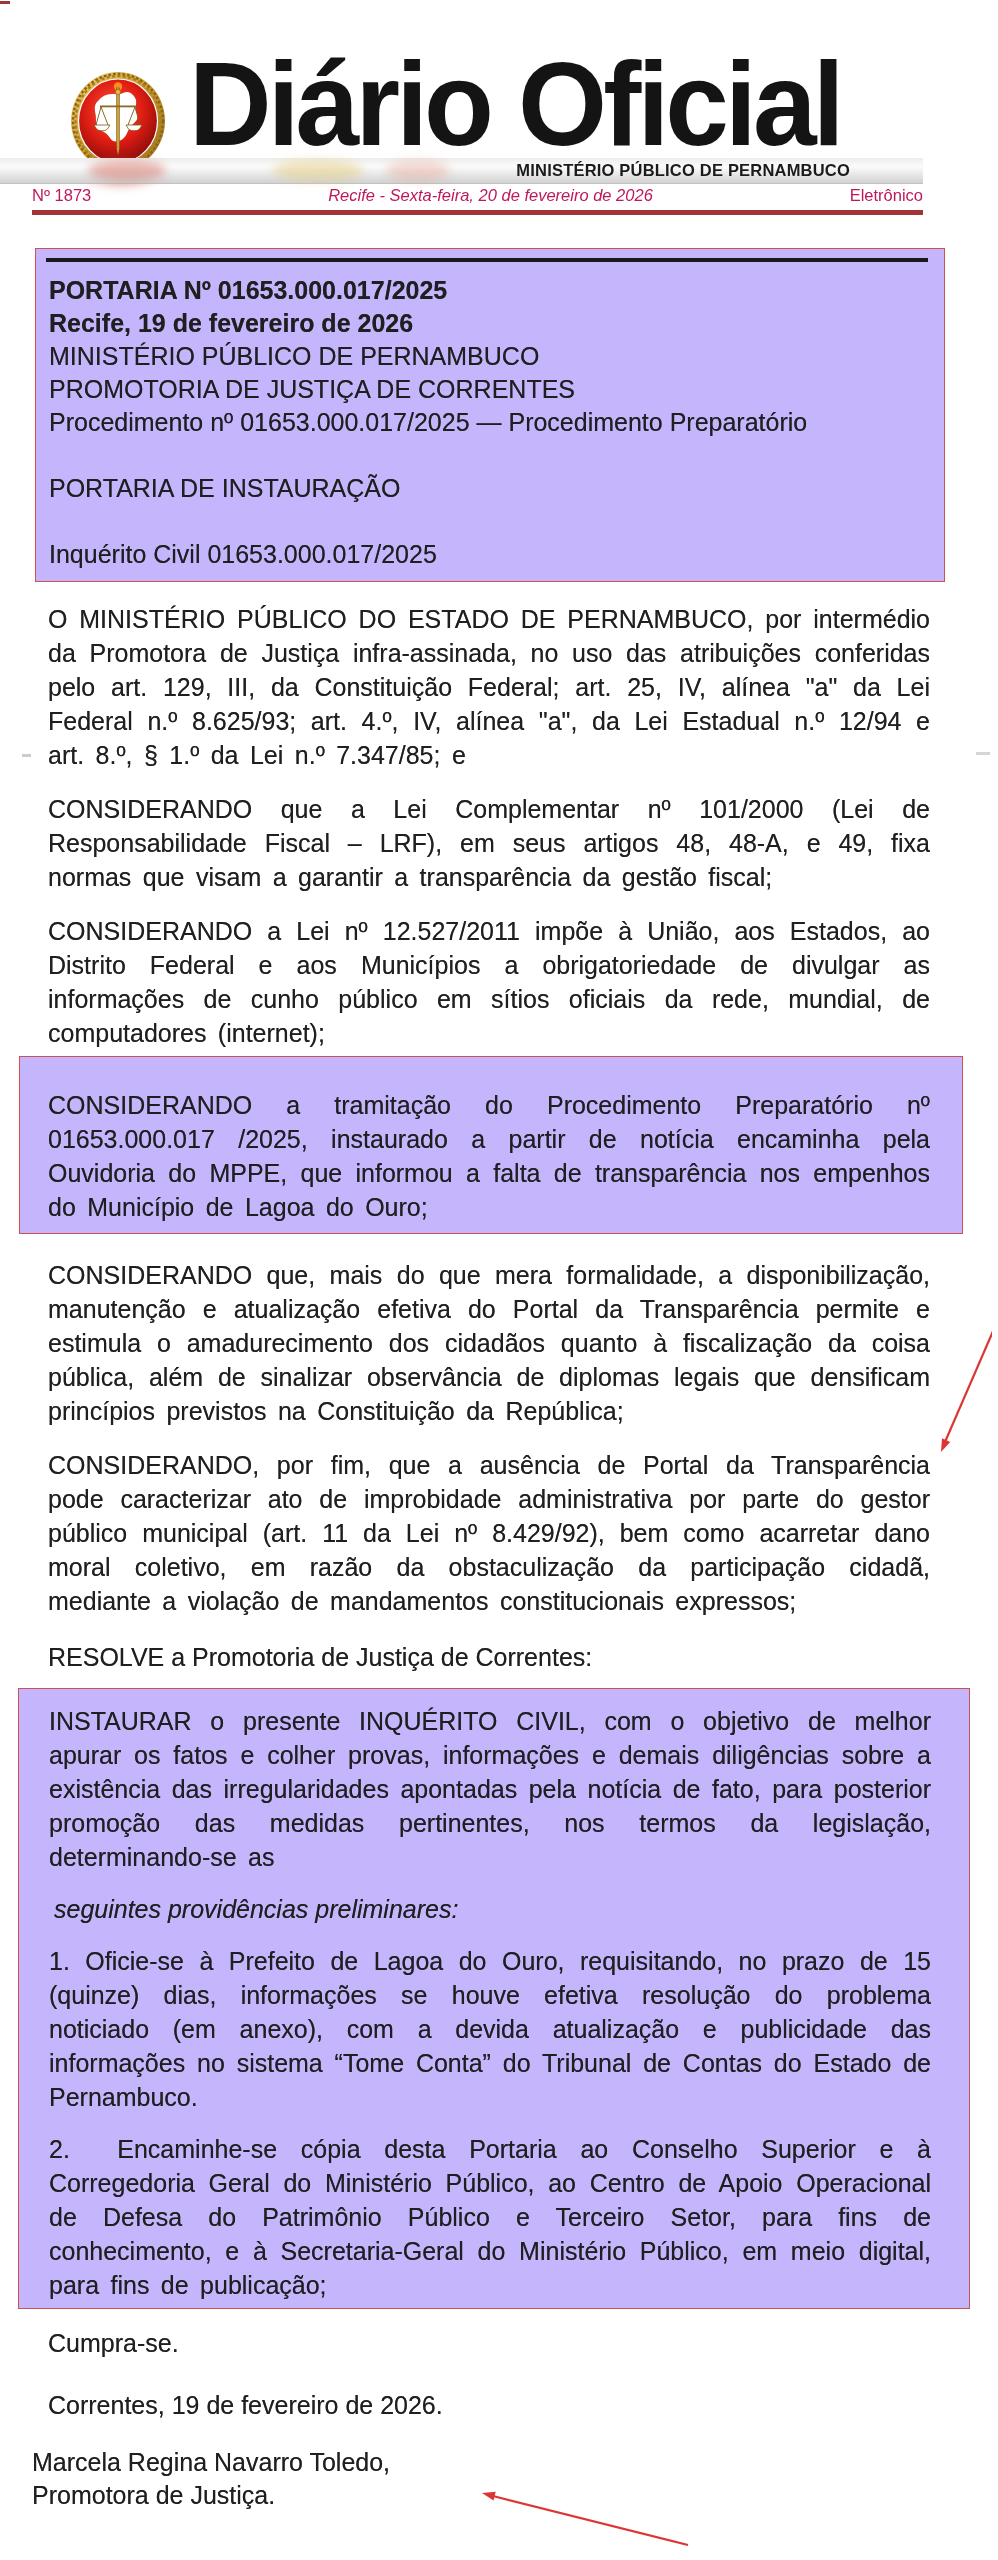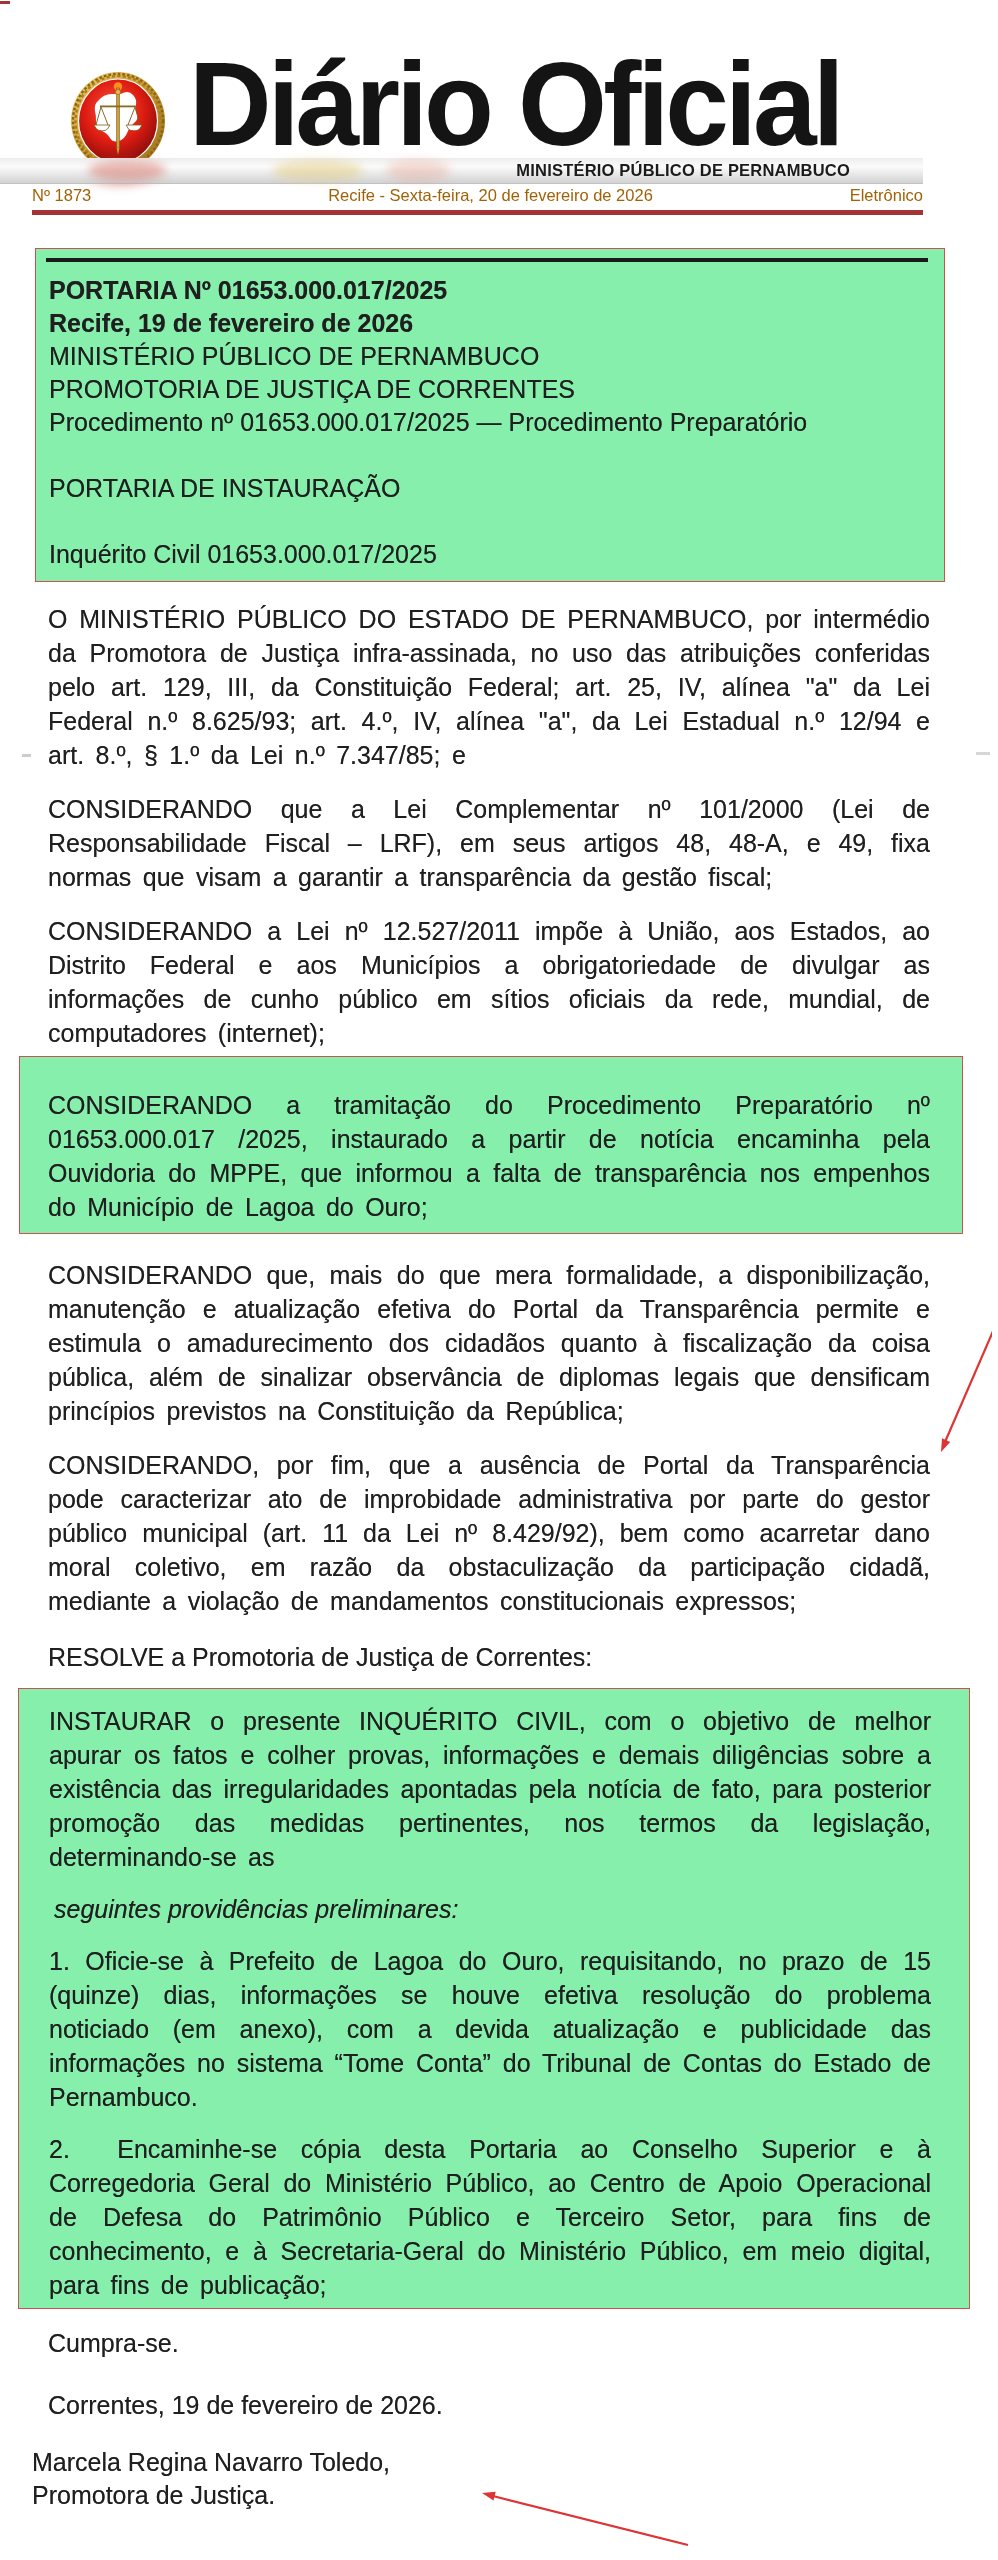--- a/index.html
+++ b/index.html
@@ -17,30 +17,30 @@
         transform:scaleX(.97);transform-origin:left top;}
   .band{position:absolute;left:0;top:158px;width:923px;height:25px;
         background:linear-gradient(180deg,#ededed 0%,#fbfbfb 35%,#d2d2d2 100%);
         border-bottom:1px solid #c2c2c2;}
   .blob{position:absolute;top:2px;height:21px;filter:blur(5px);border-radius:50%;}
   .blob.red{left:88px;width:78px;background:rgba(205,70,55,.38);}
   .blob.gold{left:272px;width:92px;background:rgba(225,195,100,.42);}
   .blob.pink{left:386px;width:64px;background:rgba(225,130,105,.28);}
   .band-org{position:absolute;right:73px;top:3px;font-size:16.5px;font-weight:700;color:#1b1b1b;
         letter-spacing:.2px;white-space:nowrap;}
-  .issue-row{position:absolute;left:32px;top:186px;width:891px;height:22px;font-size:16.5px;color:#a16207;}
+  .issue-row{position:absolute;left:32px;top:186px;width:891px;height:22px;font-size:16.5px;color:#be185d;}
   .issue-no{position:absolute;left:0;top:0;}
-  .issue-date{position:absolute;left:50%;top:0;transform:translateX(-46%);white-space:nowrap;}
+  .issue-date{position:absolute;left:50%;top:0;transform:translateX(-46%);white-space:nowrap;font-style:italic;}
   .issue-type{position:absolute;right:0;top:0;}
   .thick-rule{position:absolute;left:32px;top:210px;width:891px;height:5px;background:#a23337;}
 
   
   .doc{position:absolute;left:0;top:248px;width:998px;font-size:25px;line-height:34px;
        text-shadow:0 0 .5px rgba(30,30,30,.65);}
-  .rbox{border:1.5px solid #cf5050;box-sizing:border-box;background:#86efac;}
+  .rbox{border:1.5px solid #cf5050;box-sizing:border-box;background:#c4b5fd;}
   .box1{margin-left:35px;width:910px;padding:9px 14px 10px 6px;}
   .box1-rule{height:3.5px;background:#1a1a1a;margin:0 2px 12px 4px;}
   .hline{min-height:33px;line-height:33px;padding-left:7px;white-space:nowrap;}
   .hline.b{font-weight:700;}
   .para{margin:20px 0 0 48px;width:882px;text-align:justify;word-spacing:4.5px;}
   .para.nj{text-align:left;word-spacing:normal;}
   .box2{margin:6px 0 0 19px;width:944px;padding:15px 0 9px 0;}
   .box2 .para{margin-top:16px;margin-left:28px;}
   .p5{margin-top:24px;} .p6{margin-top:20px;} .p7{margin-top:22px;}
   .box3{margin:14px 16px 0 18px;width:952px;padding:15px 16px 6px 30px;}

